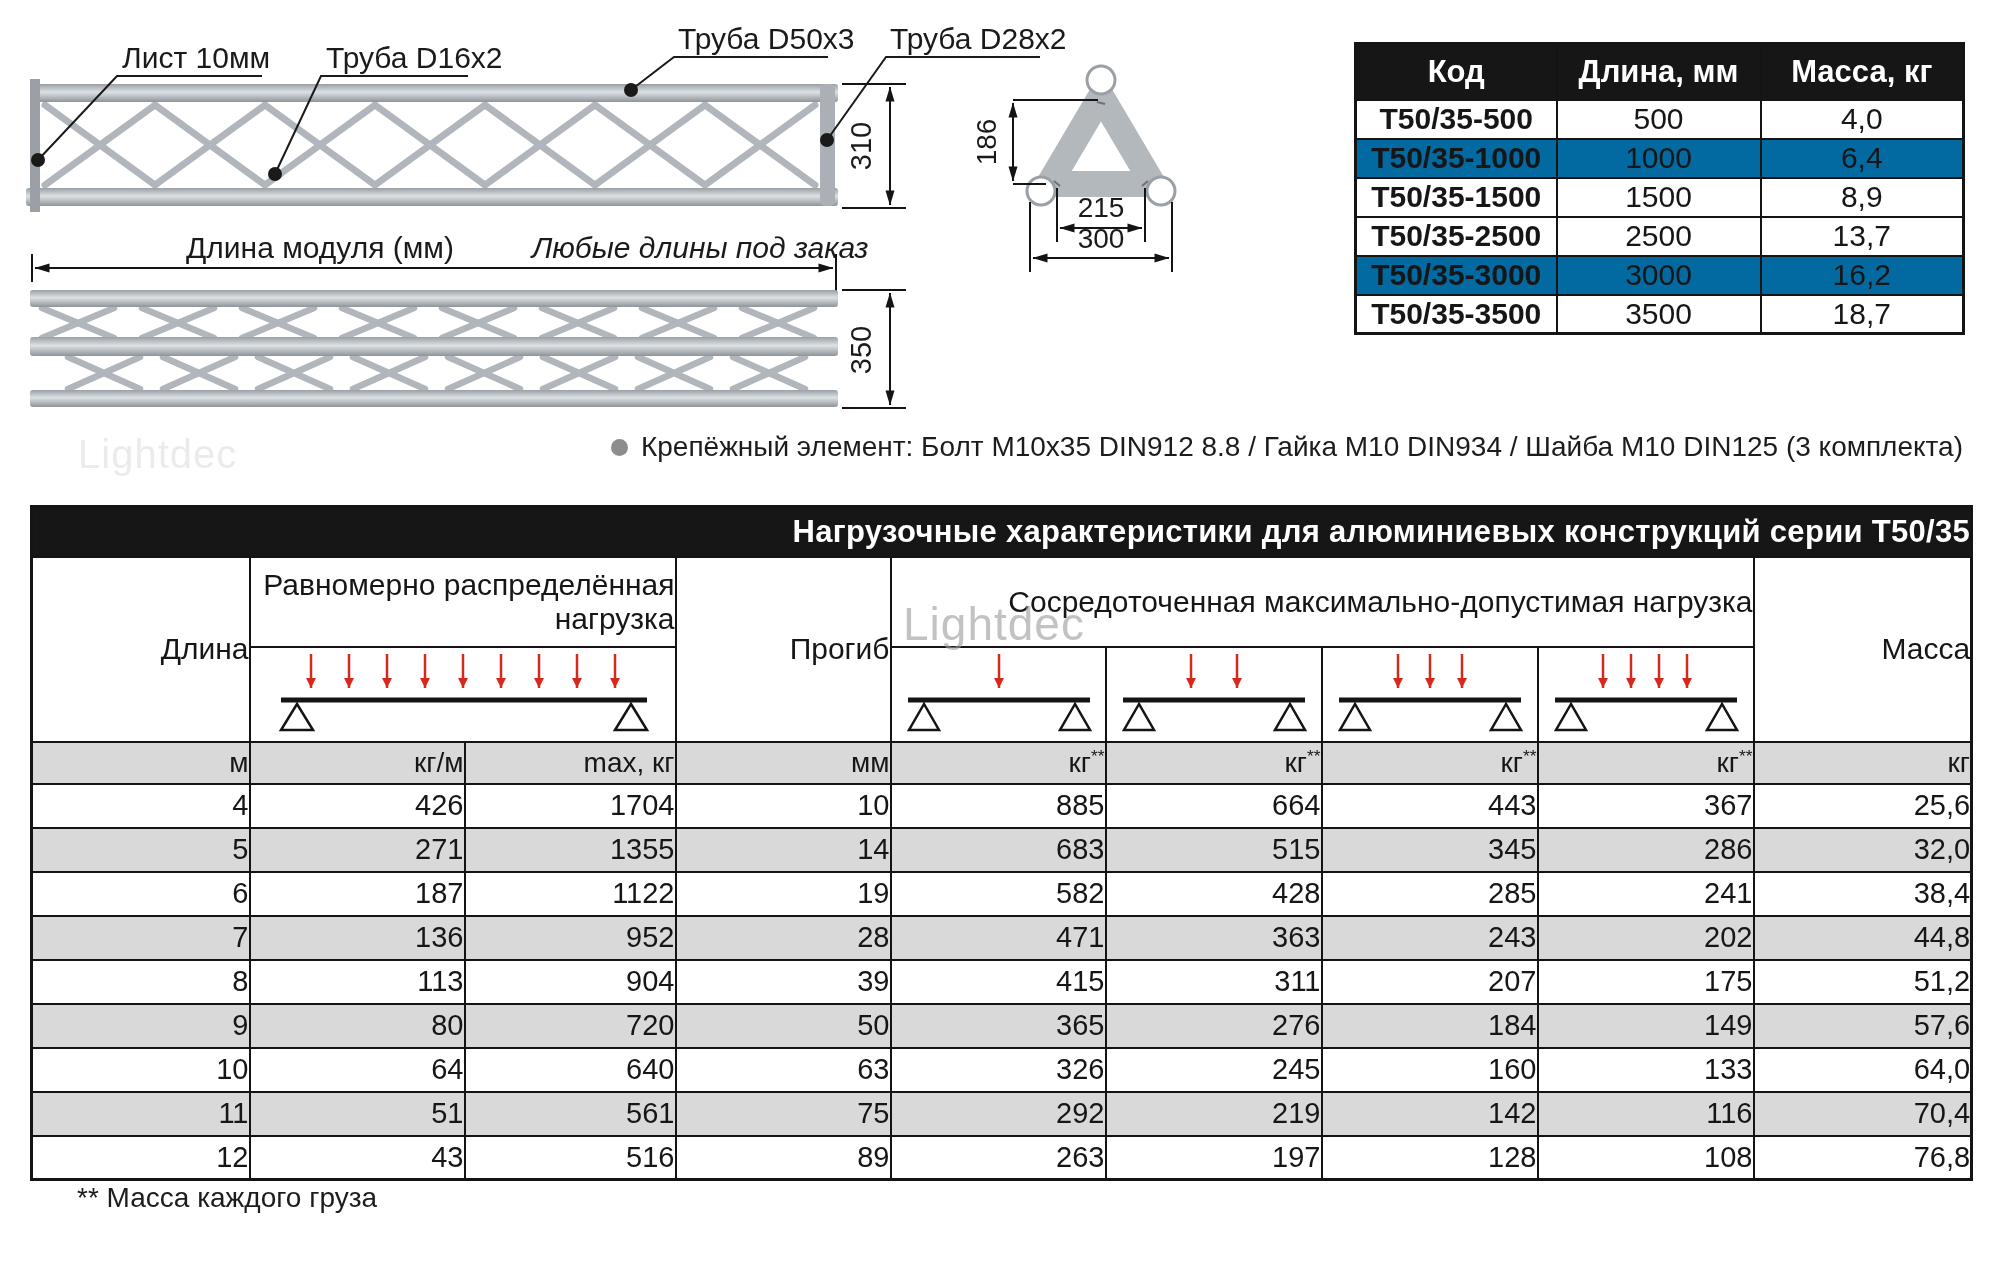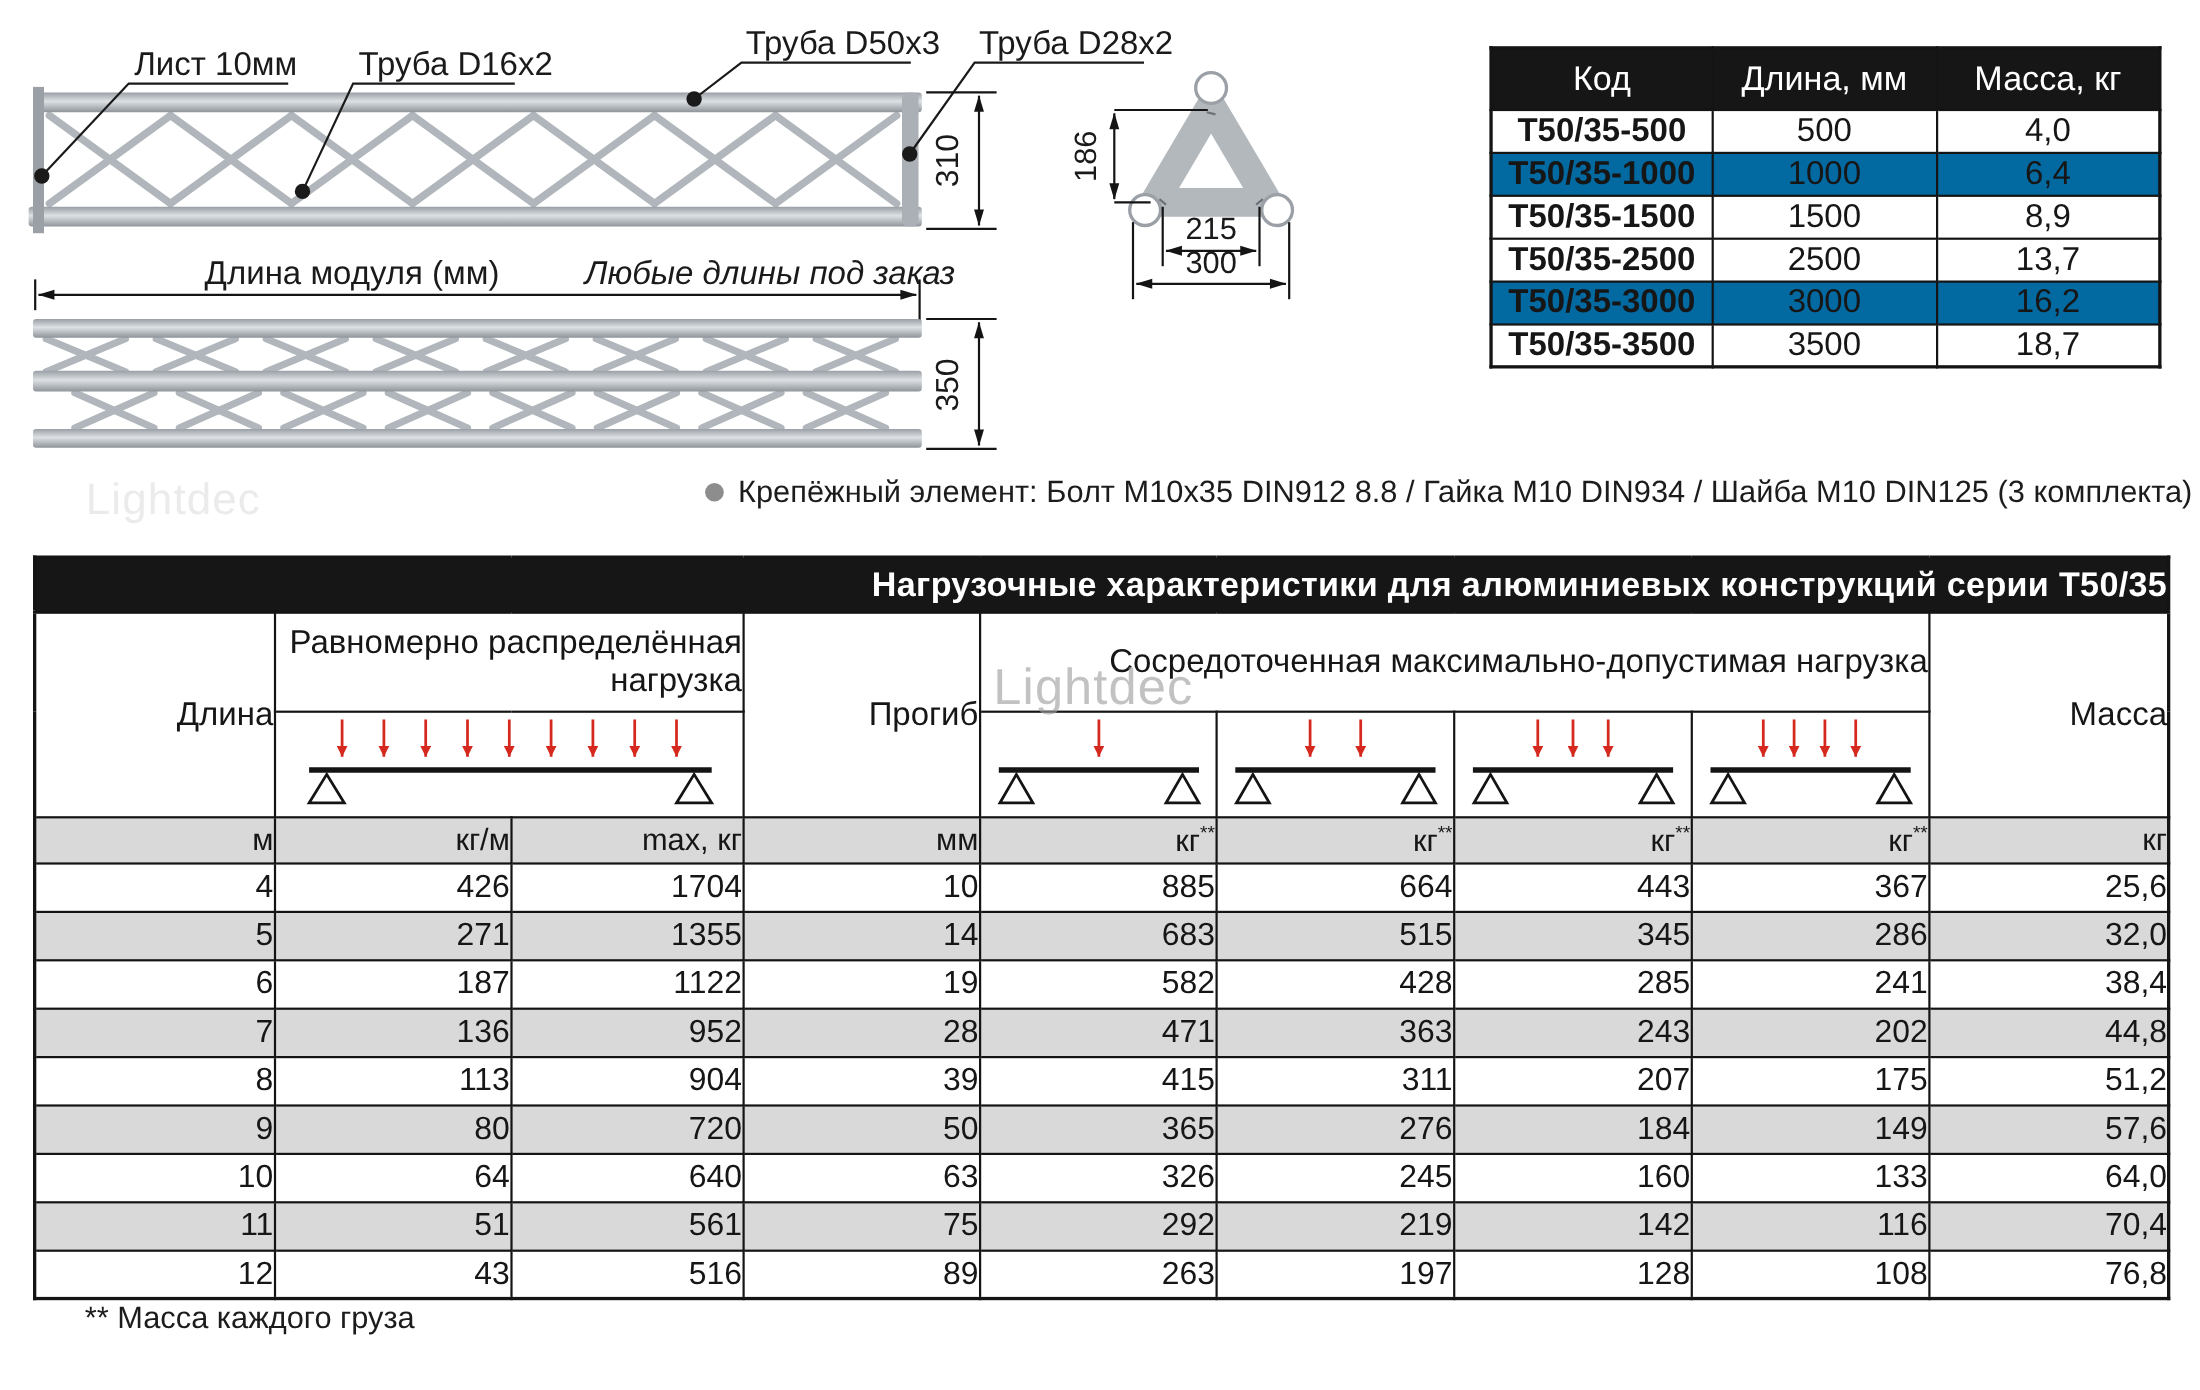--- a/index.html
+++ b/index.html
@@ -15,35 +15,35 @@
 
   
   table.size-table {
     left:1354px; top:42px; width:608px;
     border-collapse:collapse; table-layout:fixed;
     border:3px solid #141414;
     text-align:center;
   }
   table.size-table th {
     background:#161616; color:#ffffff;
-    font-size:31px; font-weight:normal;
+    font-size:31px; font-weight:bold;
     height:56px; border:2px solid #141414;
   }
   table.size-table td {
     font-size:30px; height:39px;
     border:2px solid #141414; background:#ffffff;
   }
   table.size-table tr.alt td { background:#0369a1; }
   table.size-table td.b { font-weight:bold; }
 
   
   .fastener {
     left:0; top:431px; width:1963px;
     display:flex; justify-content:flex-end; align-items:center; gap:13px;
-    font-size:28px; color:#1c1c1c;margin-left:30px;
+    font-size:28px; color:#1c1c1c;
   }
   .bullet {
     width:17px; height:17px; border-radius:50%;
     background:#8d8d8d; flex:0 0 auto;
   }
 
   
   table.load-table {
     left:30px; top:505px; width:1940px;
     border-collapse:collapse; table-layout:fixed;

